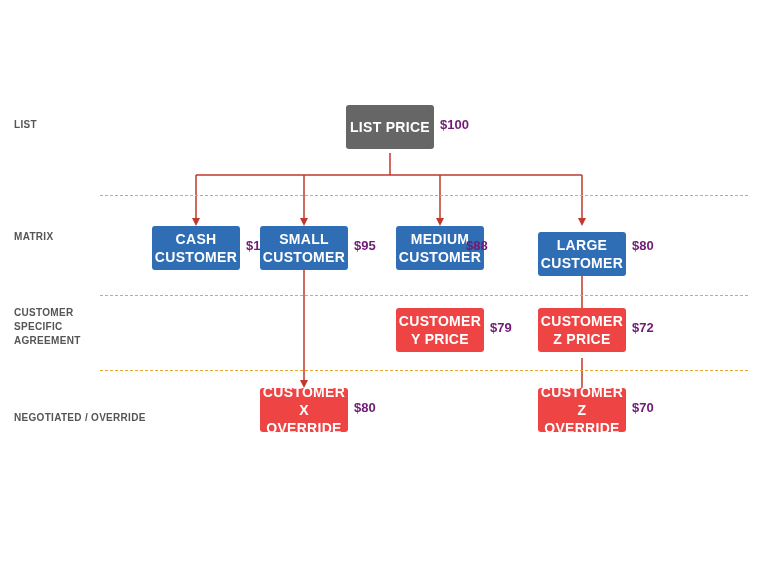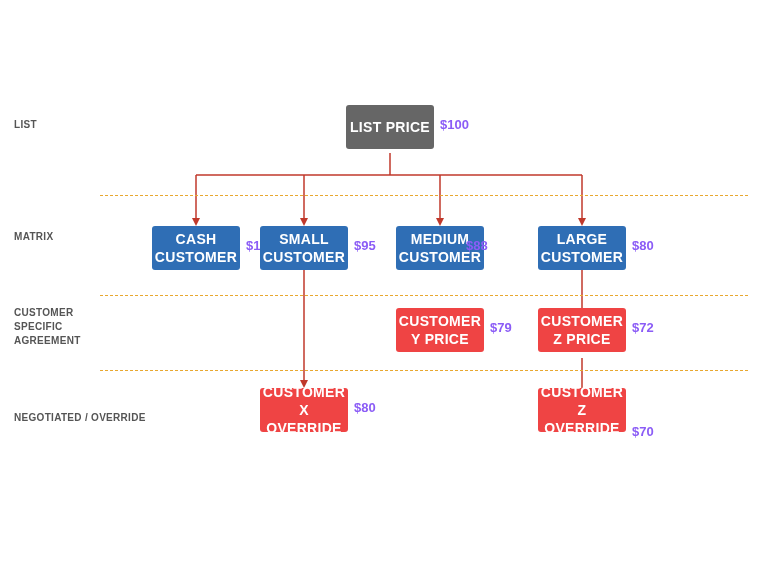--- a/index.html
+++ b/index.html
@@ -50,21 +50,21 @@
       border-radius: 3px;
     }
     .box-gray { background: #666; }
     .box-blue { background: #2f6eb5; }
     .box-orange { background: #ef4444; }
     
     .price-label {
       position: absolute;
       font-size: 13px;
       font-weight: 700;
-      color: #8b5cf6;
+      color: #701a75;
     }
     
     .arrows-svg {
       position: absolute;
       top: 0;
       left: 0;
       width: 768px;
       height: 576px;
       pointer-events: none;
     }
@@ -136,21 +136,21 @@
     <span>$95</span>
   </div>
 
   <div class="box box-blue" style="left: 396px; top: 226px; width: 88px; height: 44px;">
     <span>MEDIUM CUSTOMER</span>
   </div>
   <div class="price-label" style="left: 466px; top: 238px;">
     <span>$88</span>
   </div>
 
-  <div class="box box-blue" style="left: 538px; top: 226px; width: 88px; height: 44px; align-items: center;">
+  <div class="box box-blue" style="left: 538px; top: 232px; width: 88px; height: 44px; align-items: center;">
     <span>LARGE CUSTOMER</span>
   </div>
   <div class="price-label" style="left: 632px; top: 238px;">
     <span>$80</span>
   </div>
 
   <div class="box box-orange" style="left: 396px; top: 308px; width: 88px; height: 44px;">
     <span>CUSTOMER Y PRICE</span>
   </div>
   <div class="price-label" style="left: 490px; top: 320px;">
@@ -167,17 +167,17 @@
   <div class="box box-orange" style="left: 260px; top: 388px; width: 88px; height: 44px;">
     <span>CUSTOMER X OVERRIDE</span>
   </div>
   <div class="price-label" style="left: 354px; top: 400px;">
     <span>$80</span>
   </div>
 
   <div class="box box-orange" style="left: 538px; top: 388px; width: 88px; height: 44px;">
     <span>CUSTOMER Z OVERRIDE</span>
   </div>
-  <div class="price-label" style="left: 632px; top: 400px; margin-top: 24px;">
+  <div class="price-label" style="left: 632px; top: 400px;">
     <span>$70</span>
   </div>
 
 </div>
 
 </body></html>

